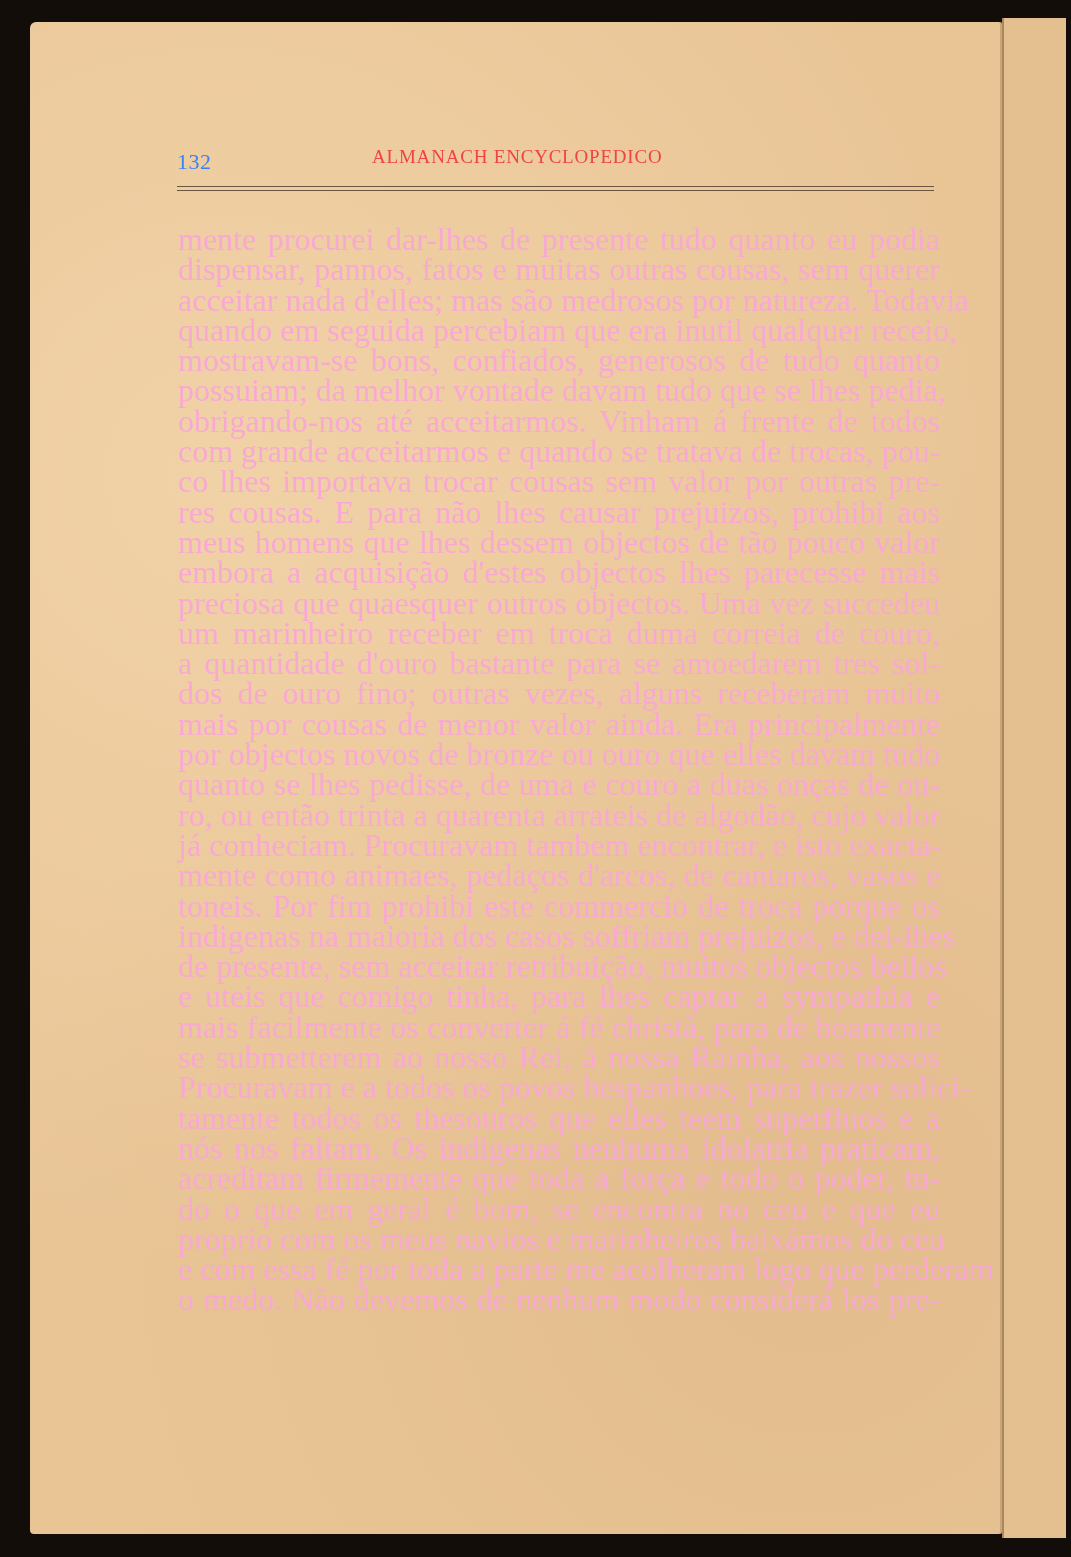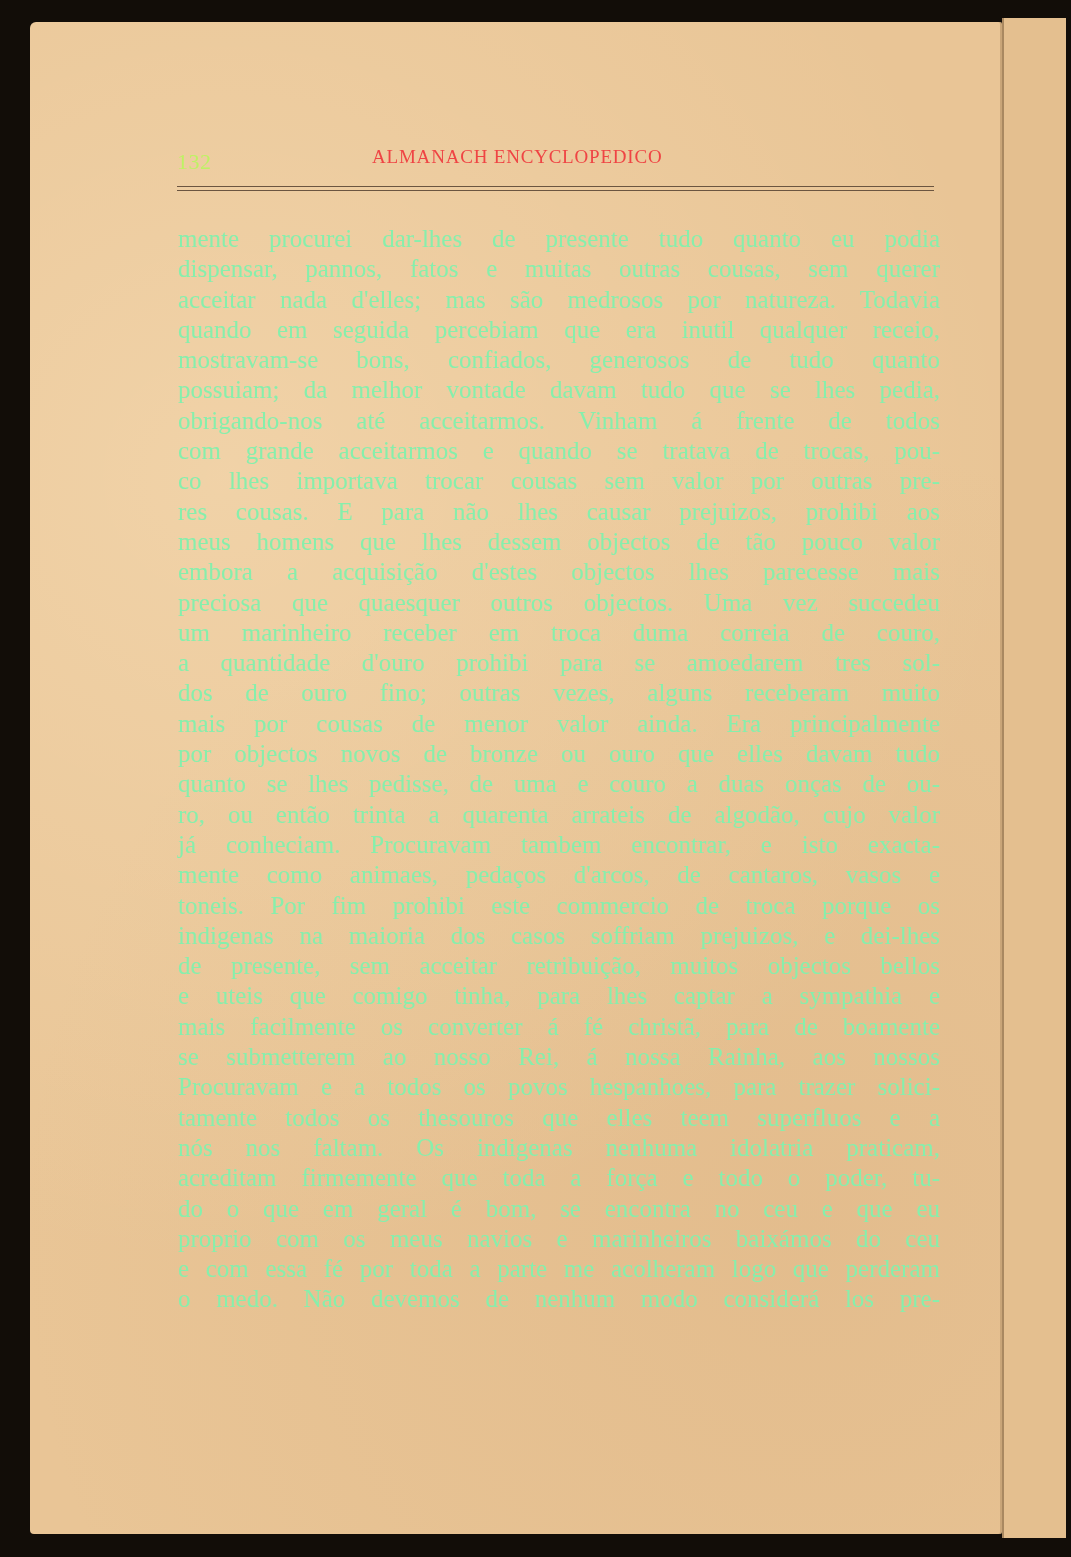--- a/index.html
+++ b/index.html
@@ -26,42 +26,42 @@
     width: 62px; height: 1520px;
     background: #e4bf8f;
     border-left: 2px solid #a98860;
   }
   .header {
     position: absolute;
     left: 177px; top: 143px; width: 757px; height: 40px;
   }
   .page-number {
     position: absolute; left: 0; top: 6px;
-    font-size: 22px; color: #bef264;
+    font-size: 22px; color: #3b82f6;
     letter-spacing: 0.5px;
   }
   .running-title {
     position: absolute; left: 195px; top: 3px;
     font-size: 19px; color: #ef4444;
     letter-spacing: 0.8px;
   }
   .rule {
     position: absolute; left: 177px; top: 186px;
     width: 757px; height: 5px;
     border-top: 1.5px solid #6b5540;
     border-bottom: 1.5px solid #6b5540;
     box-sizing: border-box;
   }
   .body-text {
     position: absolute;
     left: 178px; top: 224px;
     width: 762px;
-    font-size: 25px;
+    font-size: 32px;
     line-height: 30.3px;
-    color: #86efac;
+    color: #f9a8d4;
   }
   .line {
     display: block;
     text-align: justify;
     text-align-last: justify;
     white-space: nowrap;
     height: 30.3px;
   }
   .line.last { text-align-last: justify; }
 </style>
@@ -86,21 +86,21 @@
     <span class="line">mostravam-se bons, confiados, generosos de tudo quanto</span>
     <span class="line">possuiam; da melhor vontade davam tudo que se lhes pedia,</span>
     <span class="line">obrigando-nos até acceitarmos. Vinham á frente de todos</span>
     <span class="line">com grande acceitarmos e quando se tratava de trocas, pou-</span>
     <span class="line">co lhes importava trocar cousas sem valor por outras pre-</span>
     <span class="line">res cousas. E para não lhes causar prejuizos, prohibi aos</span>
     <span class="line">meus homens que lhes dessem objectos de tão pouco valor</span>
     <span class="line">embora a acquisição d'estes objectos lhes parecesse mais</span>
     <span class="line">preciosa que quaesquer outros objectos. Uma vez succedeu</span>
     <span class="line">um marinheiro receber em troca duma correia de couro,</span>
-    <span class="line">a quantidade d'ouro prohibi para se amoedarem tres sol-</span>
+    <span class="line">a quantidade d'ouro bastante para se amoedarem tres sol-</span>
     <span class="line">dos de ouro fino; outras vezes, alguns receberam muito</span>
     <span class="line">mais por cousas de menor valor ainda. Era principalmente</span>
     <span class="line">por objectos novos de bronze ou ouro que elles davam tudo</span>
     <span class="line">quanto se lhes pedisse, de uma e couro a duas onças de ou-</span>
     <span class="line">ro, ou então trinta a quarenta arrateis de algodão, cujo valor</span>
     <span class="line">já conheciam. Procuravam tambem encontrar, e isto exacta-</span>
     <span class="line">mente como animaes, pedaços d'arcos, de cantaros, vasos e</span>
     <span class="line">toneis. Por fim prohibi este commercio de troca porque os</span>
     <span class="line">indigenas na maioria dos casos soffriam prejuizos, e dei-lhes</span>
     <span class="line">de presente, sem acceitar retribuição, muitos objectos bellos</span>

